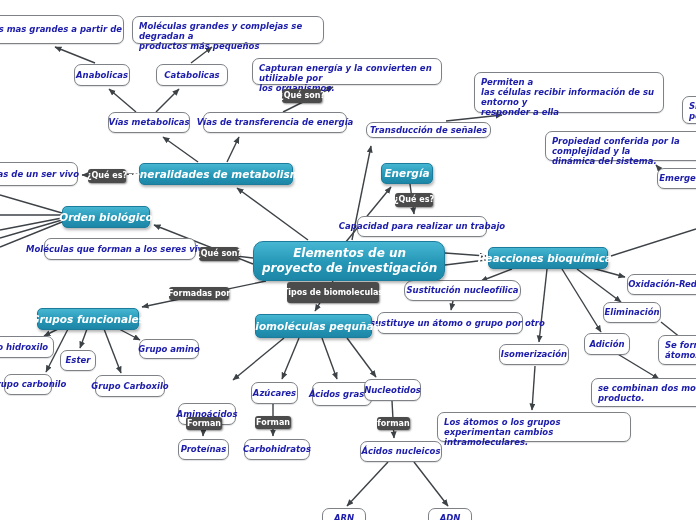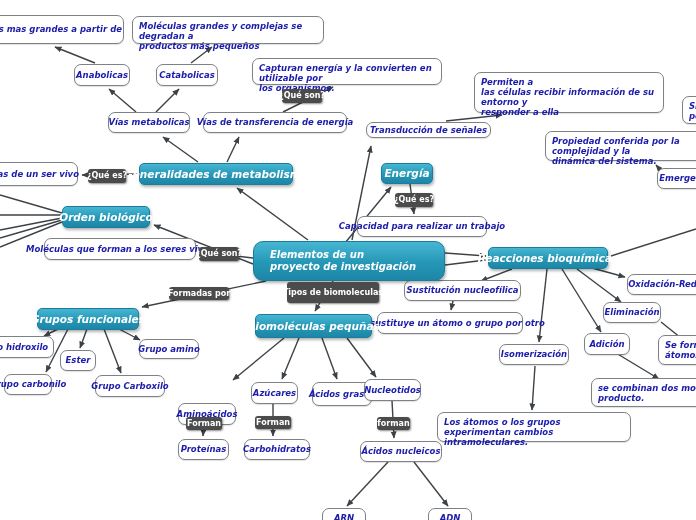--- a/index.html
+++ b/index.html
@@ -13,22 +13,22 @@
   .concept{background:#fff;border:1px solid #7e8287;border-radius:7px;color:#1c1cab;
            font-size:8.5px;padding:2px 4px;box-shadow:0 1px 1px rgba(0,0,0,.12);white-space:pre;}
   .concept.left{justify-content:flex-start;align-items:flex-start;text-align:left;
                 white-space:pre-line;padding:4px 6px;}
   .label{background:#4b4b4b;color:#fff;font-size:8px;font-weight:bold;font-style:normal;
          border-radius:3px;padding:1px 4px;box-shadow:1px 1px 2px rgba(0,0,0,.45);
          white-space:pre;z-index:3;}
   .topic{background:linear-gradient(180deg,#46b6d2 0%,#2597b6 55%,#1d86a7 100%);
          color:#fff;border:1px solid #1b7c9b;border-radius:5px;font-size:10.5px;
          box-shadow:1px 2px 3px rgba(0,0,0,.3);white-space:pre;z-index:2;}
-  .topic.main{font-size:10px;justify-content:flex-start;text-align:left;
-              white-space:pre-line;padding-left:16px;border-radius:10px;line-height:1.25;}
+  .topic.main{font-size:12px;justify-content:flex-start;text-align:center;
+              white-space:pre-line;padding-left:8px;border-radius:10px;line-height:1.25;}
 </style>
 </head>
 <body>
 
 <div id="canvas">
   <svg id="edge-layer" width="696" height="520" viewBox="0 0 696 520">
     <defs>
       <marker id="ah" markerWidth="8" markerHeight="7" refX="6.5" refY="3" orient="auto" markerUnits="userSpaceOnUse">
         <path d="M0,0 L7,3 L0,6 Z" fill="#3d4247"></path>
       </marker>
@@ -80,38 +80,38 @@
       <line x1="0" y1="195" x2="62" y2="213"></line>
       <line x1="0" y1="215" x2="62" y2="215"></line>
       <line x1="0" y1="230" x2="62" y2="218"></line>
       <line x1="0" y1="238" x2="62" y2="220"></line>
       <line x1="0" y1="247" x2="62" y2="222"></line>
     </svg>
 <div class="node concept" style="left: -46px; top: 15px; width: 170px; height: 29px;">Moléculas mas grandes a partir de</div>
     <div class="node concept left" style="left: 132px; top: 16px; width: 192px; height: 28px;">Moléculas grandes y complejas se degradan a
 productos más pequeños</div>
     <div class="node concept" style="left: 74px; top: 64px; width: 56px; height: 22px;">Anabolicas</div>
-    <div class="node concept" style="left: 156px; top: 64px; width: 62px; height: 22px;">Catabolicas</div>
+    <div class="node concept" style="left: 156px; top: 64px; width: 72px; height: 22px;">Catabolicas</div>
     <div class="node concept left" style="left: 252px; top: 58px; width: 190px; height: 27px;">Capturan energía y la convierten en utilizable por
 los organismos.</div>
     <div class="node concept" style="left: 108px; top: 112px; width: 82px; height: 21px;">Vías metabolicas</div>
     <div class="node concept" style="left: 203px; top: 112px; width: 144px; height: 21px;">Vías de transferencia de energía</div>
     <div class="node concept" style="left: 366px; top: 122px; width: 125px; height: 16px;">Transducción de señales</div>
     <div class="node concept left" style="left: 474px; top: 72px; width: 190px; height: 41px;">Permiten a
  las células recibir información de su entorno y
 responder a ella</div>
     <div class="node concept left" style="left: 682px; top: 96px; width: 60px; height: 28px;">Sis
 pe</div>
     <div class="node concept left" style="left: 545px; top: 131px; width: 196px; height: 30px;">Propiedad conferida por la complejidad y la
 dinámica del sistema.</div>
     <div class="node concept" style="left: 657px; top: 168px; width: 62px; height: 21px;">Emergentes</div>
     <div class="node concept" style="left: -30px; top: 162px; width: 108px; height: 24px;">enzimas de un ser vivo</div>
     <div class="node concept" style="left: 357px; top: 216px; width: 130px; height: 21px;">Capacidad para realizar un trabajo</div>
     <div class="node concept" style="left: 44px; top: 238px; width: 152px; height: 22px;">Moléculas que forman a los seres vivos</div>
-    <div class="node concept" style="left: 404px; top: 280px; width: 117px; height: 21px;">Sustitución nucleofílica</div>
+    <div class="node concept" style="left: 404px; top: 280px; width: 117px; height: 21px; border-radius: 9px;">Sustitución nucleofílica</div>
     <div class="node concept" style="left: 377px; top: 312px; width: 146px; height: 22px;">Se sustituye un átomo o grupo por otro</div>
     <div class="node concept" style="left: 499px; top: 344px; width: 70px; height: 21px;">Isomerización</div>
     <div class="node concept" style="left: 627px; top: 274px; width: 102px; height: 21px;">Oxidación-Reducción</div>
     <div class="node concept" style="left: 603px; top: 302px; width: 58px; height: 21px;">Eliminación</div>
     <div class="node concept" style="left: 584px; top: 333px; width: 46px; height: 22px; border-radius: 7px;">Adición</div>
     <div class="node concept left" style="left: 658px; top: 335px; width: 66px; height: 30px;">Se forma
 átomos</div>
     <div class="node concept left" style="left: 591px; top: 378px; width: 170px; height: 29px;">se combinan dos moléculas p
 producto.</div>
     <div class="node concept left" style="left: 437px; top: 412px; width: 194px; height: 30px;">Los átomos o los grupos experimentan cambios

